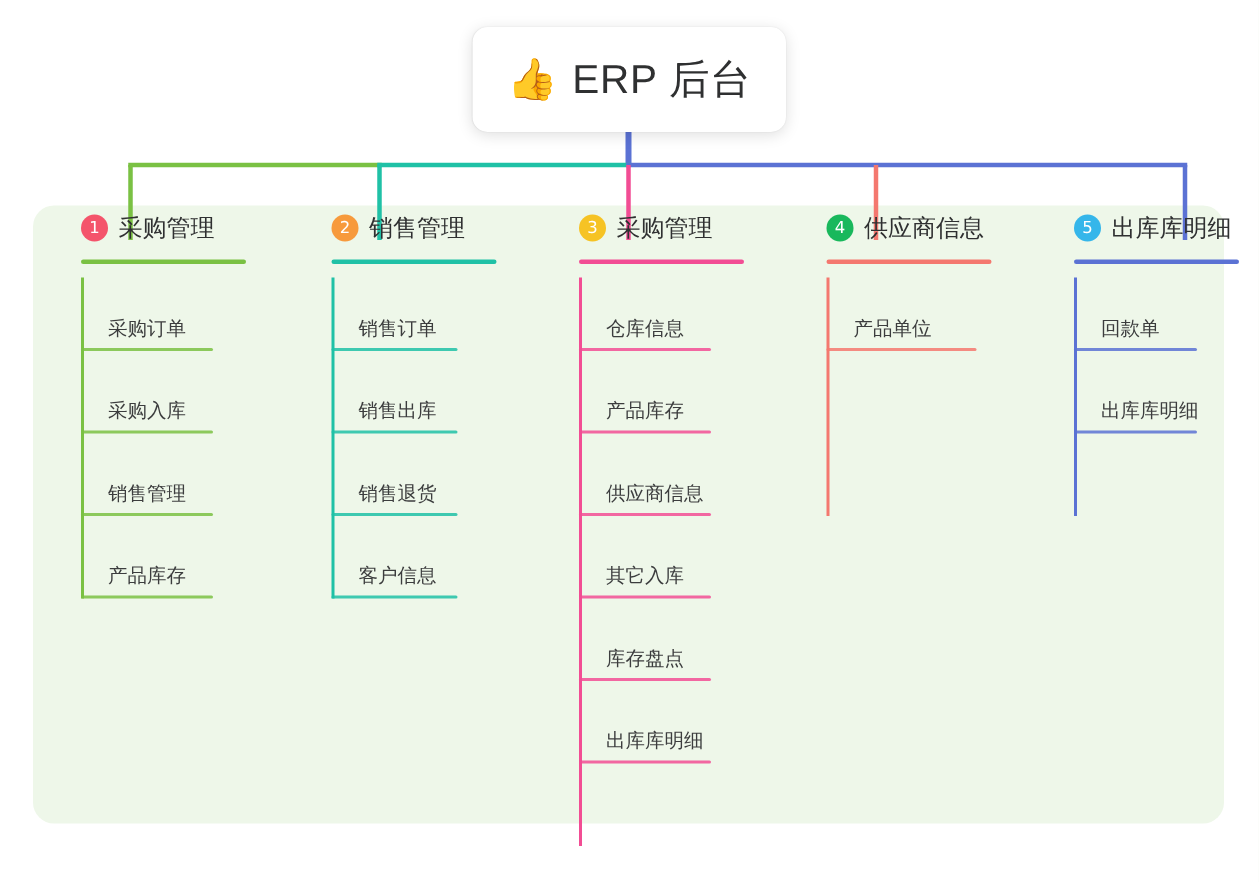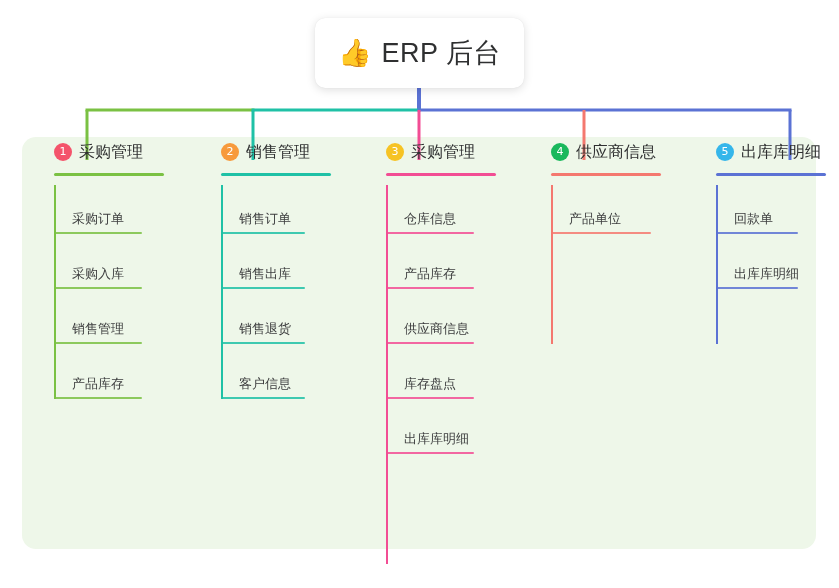--- a/index.html
+++ b/index.html
@@ -226,20 +226,24 @@
           </div>
           <div class="leaf">
             <span class="leaf-label">产品库存</span>
             <div class="leaf-rule" style="width: 88px; background: rgb(242, 77, 148); opacity: 0.85;"></div>
           </div>
           <div class="leaf">
             <span class="leaf-label">供应商信息</span>
             <div class="leaf-rule" style="width: 88px; background: rgb(242, 77, 148); opacity: 0.85;"></div>
           </div>
           <div class="leaf">
+            <span class="leaf-label">其它入库</span>
+            <div class="leaf-rule" style="width: 88px; background: rgb(242, 77, 148); opacity: 0.85;"></div>
+          </div>
+          <div class="leaf">
             <span class="leaf-label">库存盘点</span>
             <div class="leaf-rule" style="width: 88px; background: rgb(242, 77, 148); opacity: 0.85;"></div>
           </div>
           <div class="leaf">
             <span class="leaf-label">出库库明细</span>
             <div class="leaf-rule" style="width: 88px; background: rgb(242, 77, 148); opacity: 0.85;"></div>
           </div>
         </div>
       </div>
       <div class="column" style="left: 535px;">

